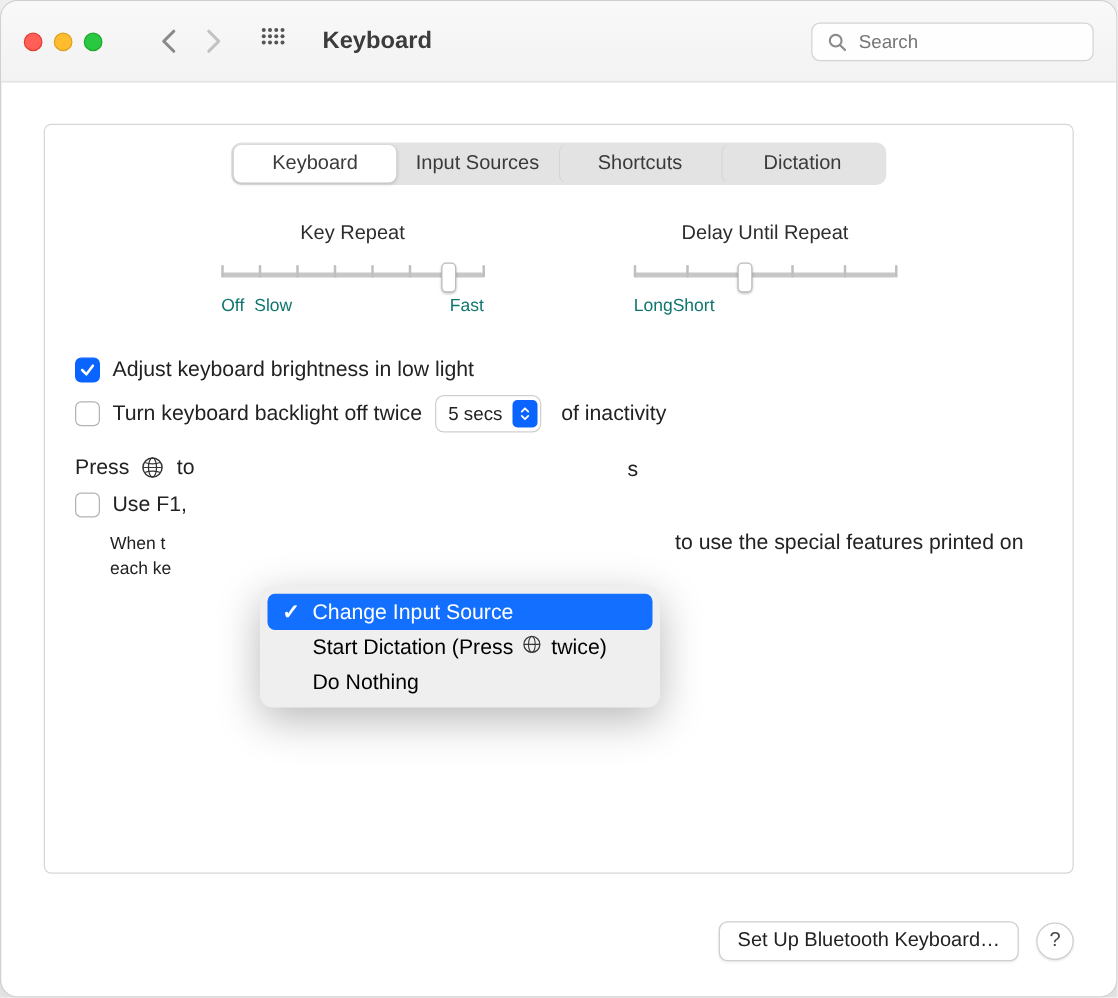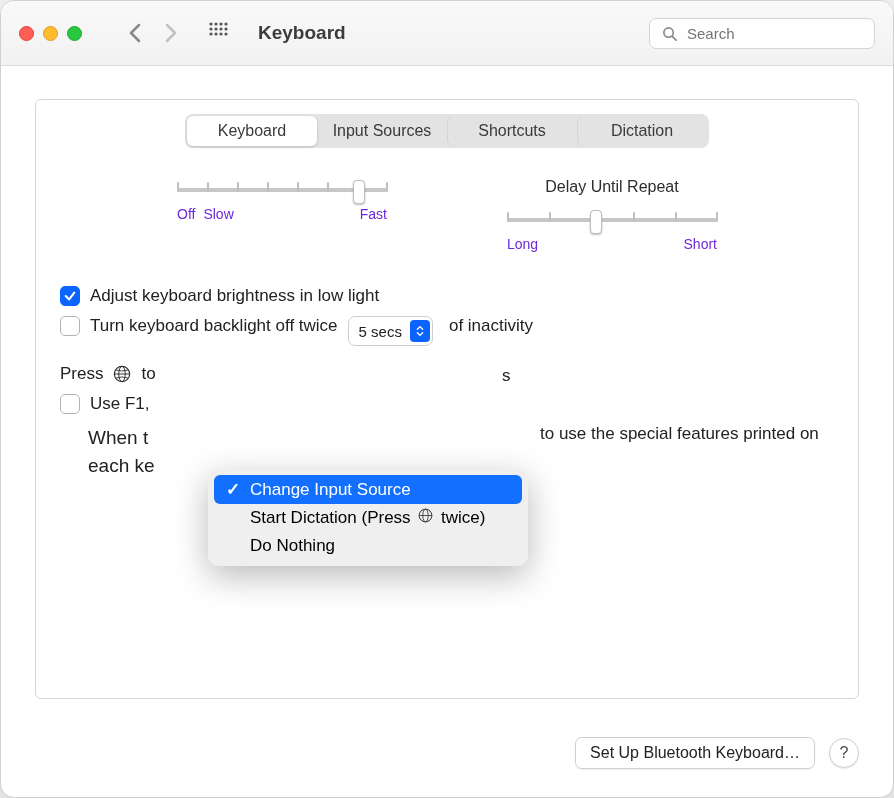--- a/index.html
+++ b/index.html
@@ -65,27 +65,27 @@
   .seg.active+.seg{box-shadow:none}
 
   .sliders{display:flex;gap:120px;justify-content:center;margin:30px 0 20px}
   .slider-block{width:210px;text-align:center}
   .slider-title{font-size:16px;color:#2d2d2d;margin-bottom:12px}
   .track{position:relative;height:24px}
   .rail{position:absolute;left:0;right:0;top:10px;height:4px;background:#c7c7c7;border-radius:2px}
   .ticks{position:absolute;left:0;right:0;top:4px;height:16px}
   .tick{position:absolute;top:0;width:2px;height:10px;background:#bfbfbf;border-radius:1px}
   .thumb{position:absolute;top:2px;width:10px;height:22px;background:#fff;border:1px solid #bcbcbc;border-radius:4px;box-shadow:0 1px 2px rgba(0,0,0,.25)}
-  .slider-labels{display:flex;justify-content:space-between;font-size:14px;margin-top:4px;color:#6d28d9}
+  .slider-labels{display:flex;justify-content:flex-start;font-size:14px;margin-top:4px;color:#0f766e}
   .slider-labels .left{flex:0 0 auto}
   .slider-labels .right{flex:0 0 auto}
   .slider-labels .left2{margin-left:8px}
 
   .rows{margin-top:34px;font-size:17px;color:#222}
-  .row{display:flex;gap:10px;margin:0 0 10px}
+  .row{display:flex;align-items:center;gap:10px;margin:0 0 10px}
   .checkbox{
     width:18px;height:18px;border-radius:5px;border:1px solid #b3b3b3;background:#fff;flex:0 0 auto;
     display:flex;align-items:center;justify-content:center;
   }
   .checkbox.checked{background:#0a64ff;border-color:#0a64ff}
   .checkbox.checked svg{stroke:#fff}
   .popup{
     display:inline-flex;align-items:center;background:#fff;border:1px solid #cfcfcf;border-radius:7px;
     height:28px;padding:0 2px 0 10px;font-size:15px;gap:8px;
   }
@@ -101,21 +101,21 @@
     position:absolute;left:172px;top:369px;width:308px;background:#efefef;
     border-radius:10px;box-shadow:0 10px 34px rgba(0,0,0,.28);
     padding:6px;font-size:17px;z-index:50;
   }
   .menu-item{display:flex;align-items:center;gap:8px;padding:4px 10px;border-radius:6px;}
   .menu-item.sel{background:#126fff;color:#fff}
   .menu-item .chk{width:18px;text-align:center;font-weight:700}
   .menu-item .txt{flex:1}
   .menu-item .dict-globe{display:inline-flex;margin:0 3px}
 
-  .hint{margin:12px 0 0 28px;font-size:19px;color:#222;line-height:1.45}
+  .hint{margin:12px 0 0 28px;font-size:14px;color:#222;line-height:1.45}
   .hint .trunc{white-space:pre}
   .btn{
     display:inline-flex;align-items:center;justify-content:center;
     background:#fff;border:1px solid #cfcfcf;border-radius:7px;
     padding:6px 14px;font-size:16px;color:#222;box-shadow:0 1px 2px rgba(0,0,0,.06);
     white-space:nowrap;
   }
   .btn.right{position:absolute;right:24px;bottom:20px}
 
   .bottombar{
@@ -188,20 +188,21 @@
 
     <div class="segments">
       <div class="seg active">Keyboard</div>
       <div class="seg">Input Sources</div>
       <div class="seg">Shortcuts</div>
       <div class="seg">Dictation</div>
     </div>
 
     <div class="sliders">
       <div class="slider-block">
+        <div class="slider-title">Key Repeat</div>
         <div class="track">
           <div class="rail"></div>
           <div class="ticks">
             <span class="tick" style="left:0%"></span>
               <span class="tick" style="left:14.28%"></span>
               <span class="tick" style="left:28.56%"></span>
               <span class="tick" style="left:42.84%"></span>
               <span class="tick" style="left:57.12%"></span>
               <span class="tick" style="left:71.4%"></span>
               <span class="tick" style="left:85.68%"></span>

